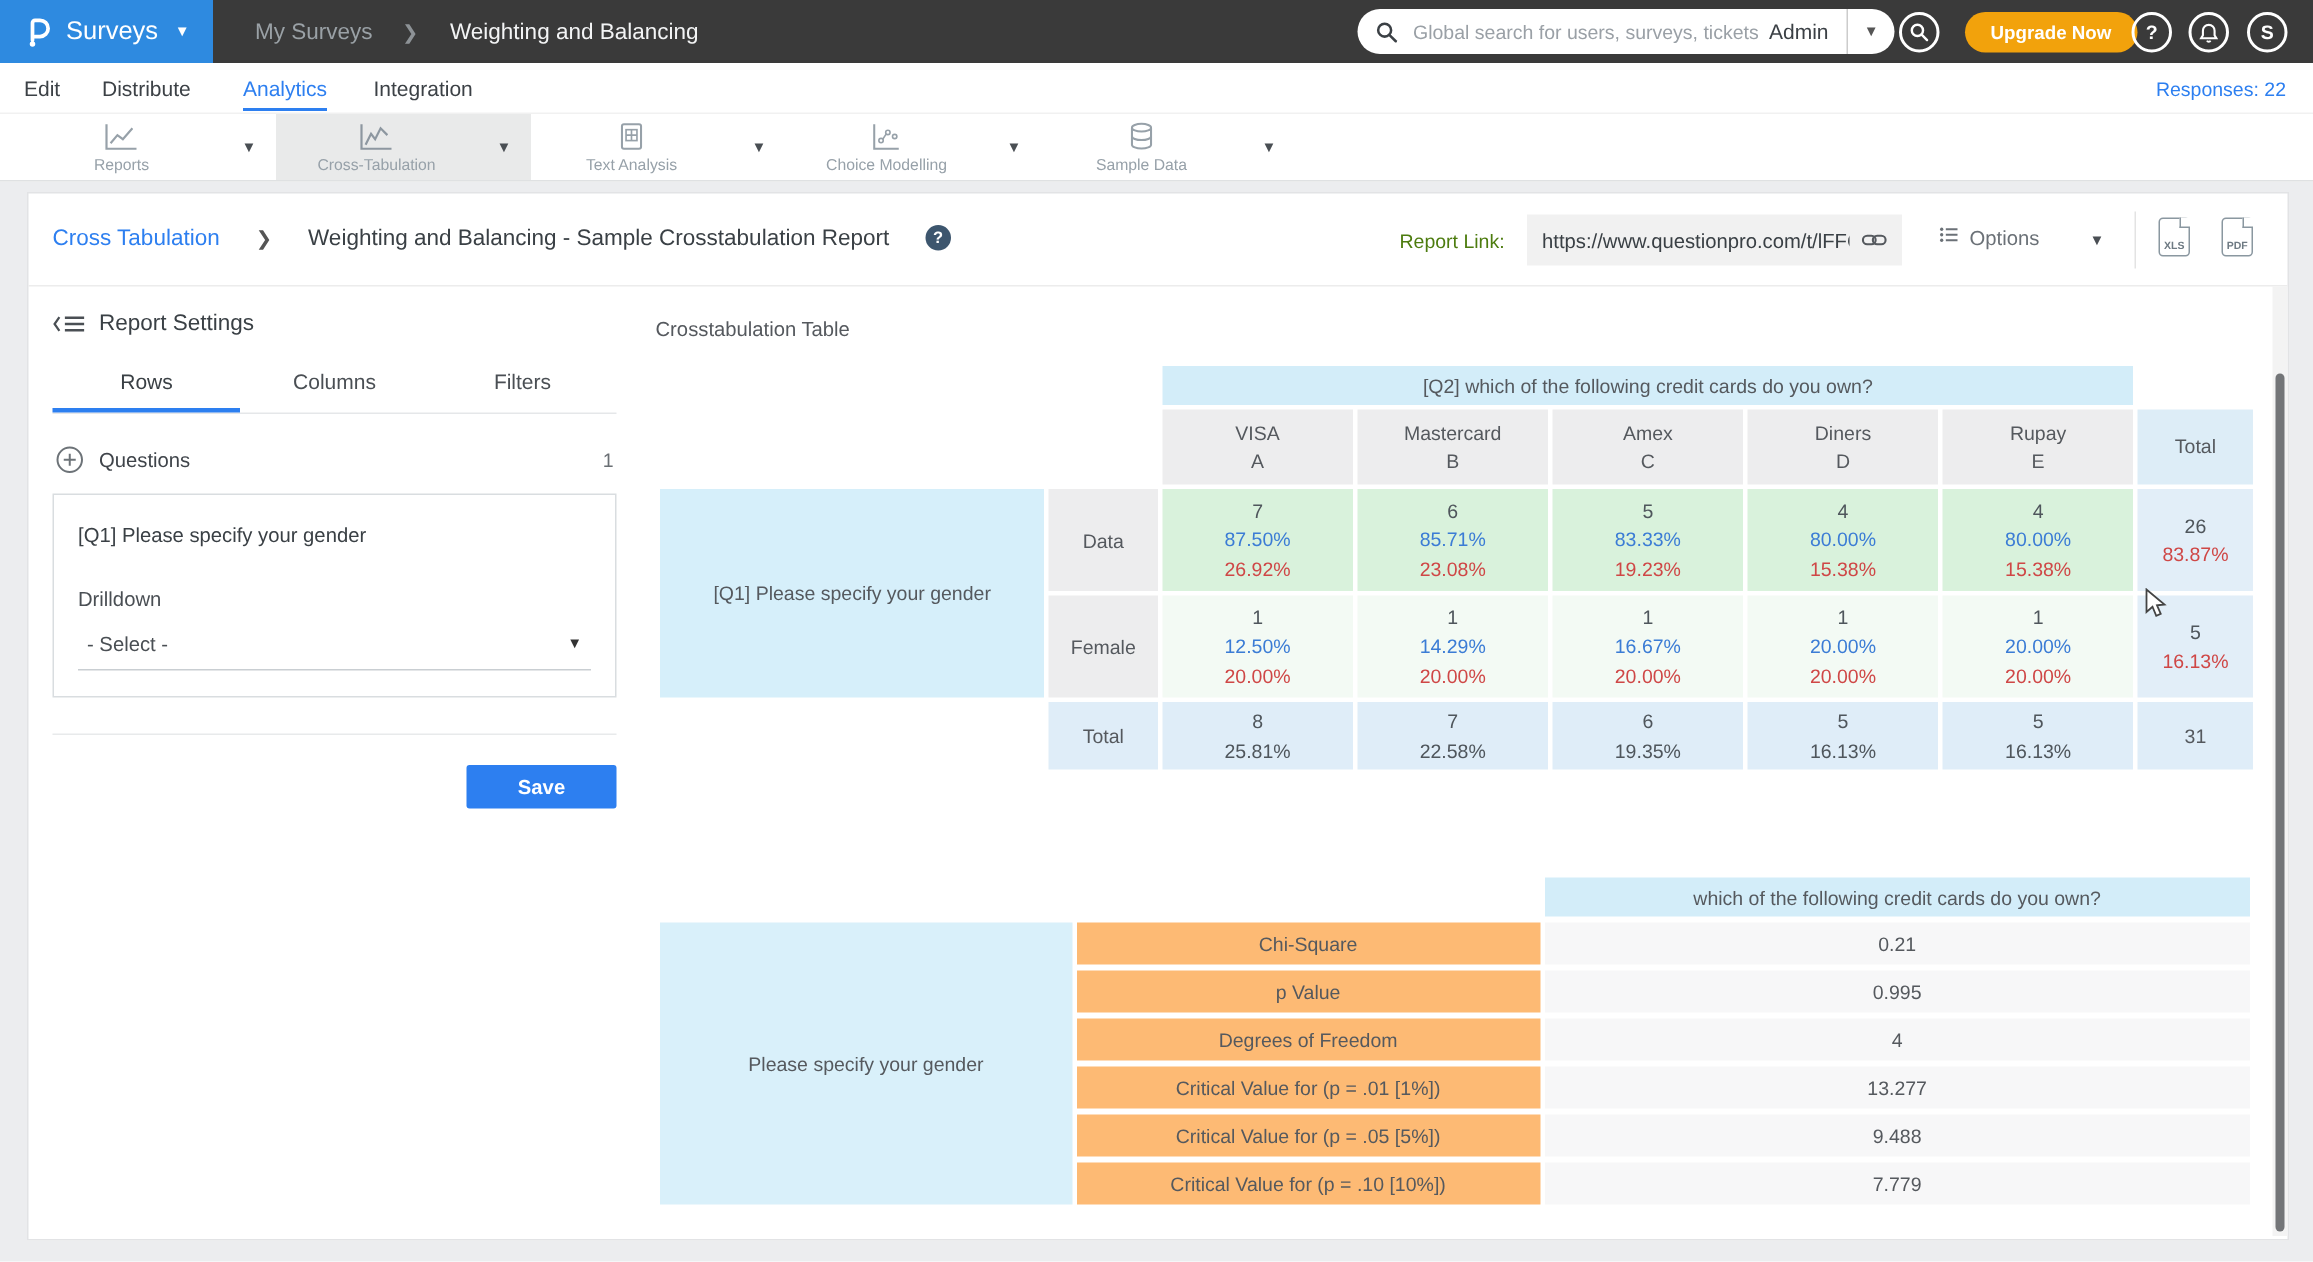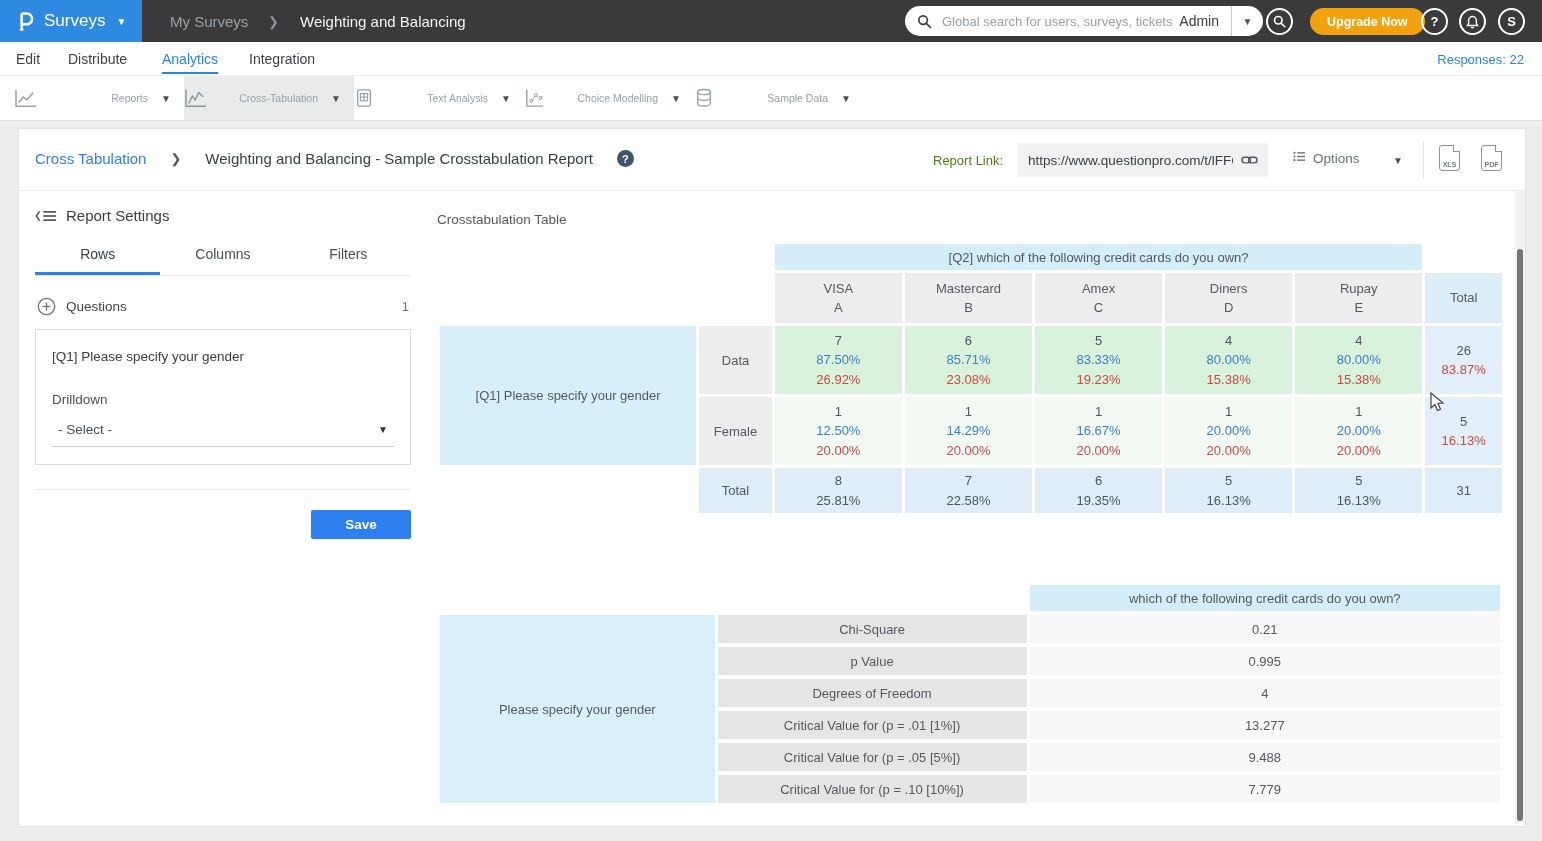--- a/index.html
+++ b/index.html
@@ -43,21 +43,21 @@
   .navrow .nav-item { position:absolute; top:0; height:34px; display:flex; align-items:center; font-size:14px; color:#3c4146; cursor:pointer; }
   .nav-edit { left:16px; } .nav-distribute { left:68px; } .nav-analytics { left:162px; } .nav-integration { left:249px; }
   .nav-item.active span { color:#2d7ff0; border-bottom:2px solid #2d7ff0; padding-bottom:5px; margin-top:7px; }
   .responses { position:absolute; right:18px; top:0; height:34px; display:flex; align-items:center; font-size:13px; color:#2d7ff0; }
 
   
   .toolbar { position:absolute; left:0; top:76px; width:1542px; height:45px; background:#fff; border-bottom:1px solid #dfe1e2;
              display:flex; padding-left:14px; }
   .tool-group { width:170px; height:44px; display:flex; cursor:pointer; }
   .tool-group.active { background:#e9eaea; }
-  .tool-main { flex:1; display:flex; align-items:center; justify-content:space-between; gap:3px; }
+  .tool-main { flex:1; display:flex; flex-direction:column; align-items:center; justify-content:center; gap:3px; }
   .tool-label { font-size:10.5px; color:#97a1a9; }
   .tool-caret { width:36px; display:flex; align-items:center; justify-content:center; color:#4a4f54; font-size:10px; }
 
   
   .panel { position:absolute; left:18px; top:128px; width:1508px; height:699px; background:#fff; border:1px solid #e2e3e5; }
 
   .panel-header { position:absolute; left:0; top:0; width:100%; height:62px; border-bottom:1px solid #ececec; }
   .bc { position:absolute; left:16px; top:21px; font-size:15px; display:flex; align-items:center; gap:24px; white-space:nowrap; }
   .bc-link { color:#2d7ff0; cursor:pointer; }
   .bc-sep { color:#555; font-size:13px; }
@@ -118,21 +118,21 @@
   .colpct { color:#cf4746; }
 
   
   .pearson-box { position:absolute; left:403px; top:406px; border:3px solid #e23b3b; background:#fff; padding:11px 42px 13px 15px; }
   .pearson-title { margin:0; font-size:17px; font-weight:bold; color:#3f4347; white-space:nowrap; }
 
   table.chitab { position:absolute; left:418px; top:452px; width:1066px; border-collapse:separate; border-spacing:3px 4px; table-layout:fixed; }
   table.chitab td { text-align:center; vertical-align:middle; font-size:13px; color:#55595e; padding:0; }
   .chi-banner { background:#d3edf9; height:26px; color:#3f464c; }
   .chi-q     { background:#d9f0fa; color:#4a4f54; }
-  .chi-label { background:#e5e5e5; height:28px;margin-left:48px; }
+  .chi-label { background:#fdba74; height:28px;margin-left:48px; }
   .chi-value { background:#f7f7f8; height:28px; }
 
   
   .scroll-track { position:absolute; left:1496px; top:62px; width:10px; height:633px; background:#f3f3f3; }
   .scroll-thumb { position:absolute; left:2px; top:58px; width:6px; height:572px; background:#737578; border-radius:3px; cursor:pointer; }
   .cursor { position:absolute; left:1430px; top:392px; pointer-events:none; }
 </style>
 </head>
 <body>
 

